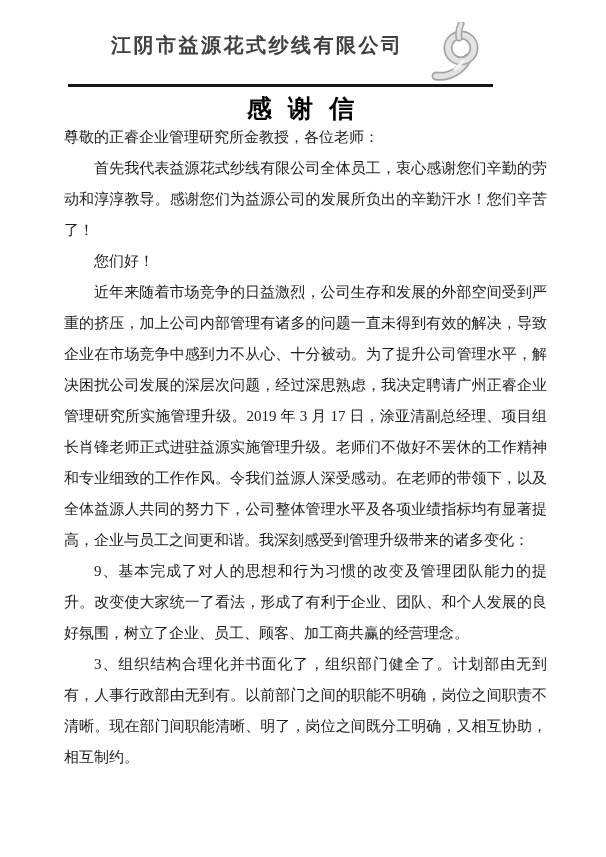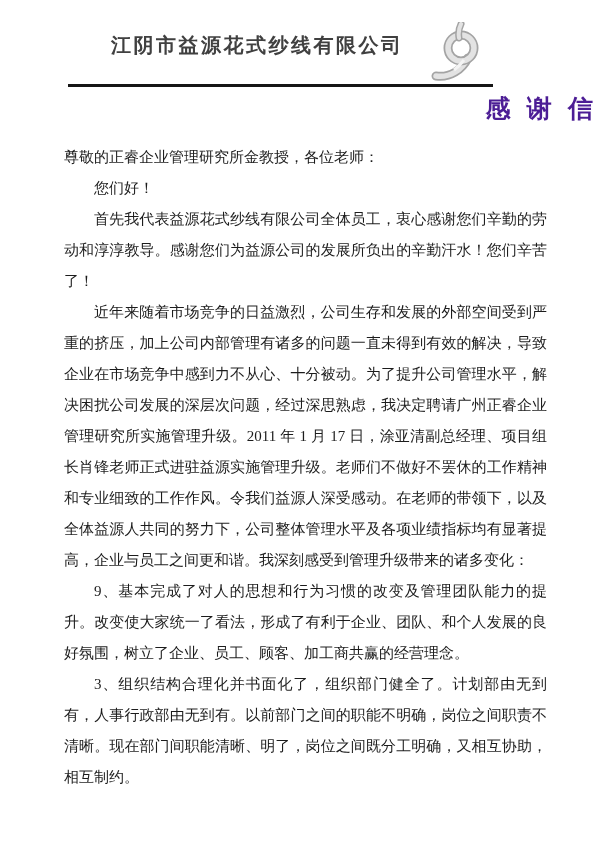--- a/index.html
+++ b/index.html
@@ -36,36 +36,35 @@
     top: 84px;
     width: 425px;
     height: 3px;
     background: #161616;
   }
   .letter-title {
     position: absolute;
     left: 8px;
     top: 92px;
     width: 590px;
-    text-align: right;
+    text-align: center;
     font-size: 25px;
     font-weight: 700;
     letter-spacing: 5px;
-    color: #4c1d95;
+    color: #000000;
   }
   .letter-body {
     position: absolute;
     left: 64px;
     top: 122px;
     width: 483px;
     font-size: 15px;
     line-height: 31px;
     text-align: justify;
     color: #1c1c1c;
-    margin-top: 20px;
   }
   .letter-body p {
     margin: 0;
     text-indent: 2em;
   }
   .letter-body p.salutation {
     text-indent: 0;
   }
 </style>
 </head>
@@ -90,20 +89,20 @@
       <path d="M 36 38 C 33 42, 30 45, 26 48" fill="none" stroke="#f4f4f4" stroke-width="3"></path>
     </svg>
   </div>
 
   <div class="header-divider"></div>
 
   <div class="letter-title">感 谢 信</div>
 
   <div class="letter-body">
     <p class="salutation">尊敬的正睿企业管理研究所金教授，各位老师：</p>
+    <p>首先我代表益源花式纱线有限公司全体员工，衷心感谢您们辛勤的劳动和淳淳教导。感谢您们为益源公司的发展所负出的辛勤汗水！您们辛苦了！</p>
     <p>您们好！</p>
-    <p>首先我代表益源花式纱线有限公司全体员工，衷心感谢您们辛勤的劳动和淳淳教导。感谢您们为益源公司的发展所负出的辛勤汗水！您们辛苦了！</p>
-    <p>近年来随着市场竞争的日益激烈，公司生存和发展的外部空间受到严重的挤压，加上公司内部管理有诸多的问题一直未得到有效的解决，导致企业在市场竞争中感到力不从心、十分被动。为了提升公司管理水平，解决困扰公司发展的深层次问题，经过深思熟虑，我决定聘请广州正睿企业管理研究所实施管理升级。2011 年 1 月 17 日，涂亚清副总经理、项目组长肖锋老师正式进驻益源实施管理升级。老师们不做好不罢休的工作精神和专业细致的工作作风。令我们益源人深受感动。在老师的带领下，以及全体益源人共同的努力下，公司整体管理水平及各项业绩指标均有显著提高，企业与员工之间更和谐。我深刻感受到管理升级带来的诸多变化：</p>
+    <p>近年来随着市场竞争的日益激烈，公司生存和发展的外部空间受到严重的挤压，加上公司内部管理有诸多的问题一直未得到有效的解决，导致企业在市场竞争中感到力不从心、十分被动。为了提升公司管理水平，解决困扰公司发展的深层次问题，经过深思熟虑，我决定聘请广州正睿企业管理研究所实施管理升级。2019 年 3 月 17 日，涂亚清副总经理、项目组长肖锋老师正式进驻益源实施管理升级。老师们不做好不罢休的工作精神和专业细致的工作作风。令我们益源人深受感动。在老师的带领下，以及全体益源人共同的努力下，公司整体管理水平及各项业绩指标均有显著提高，企业与员工之间更和谐。我深刻感受到管理升级带来的诸多变化：</p>
     <p>9、基本完成了对人的思想和行为习惯的改变及管理团队能力的提升。改变使大家统一了看法，形成了有利于企业、团队、和个人发展的良好氛围，树立了企业、员工、顾客、加工商共赢的经营理念。</p>
     <p>3、组织结构合理化并书面化了，组织部门健全了。计划部由无到有，人事行政部由无到有。以前部门之间的职能不明确，岗位之间职责不清晰。现在部门间职能清晰、明了，岗位之间既分工明确，又相互协助，相互制约。</p>
   </div>
 
 </div>
 
 </body></html>

